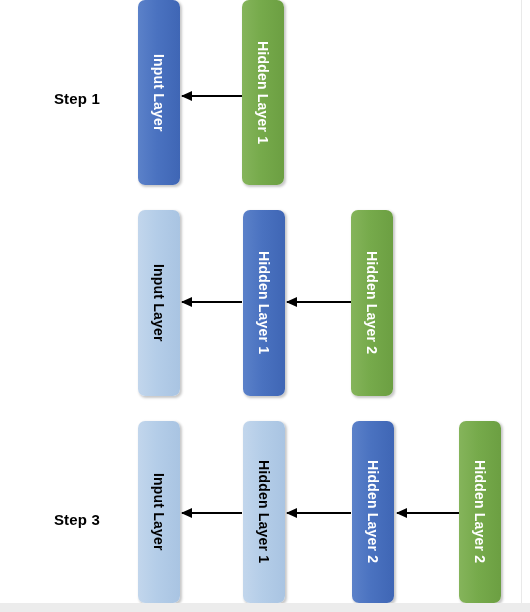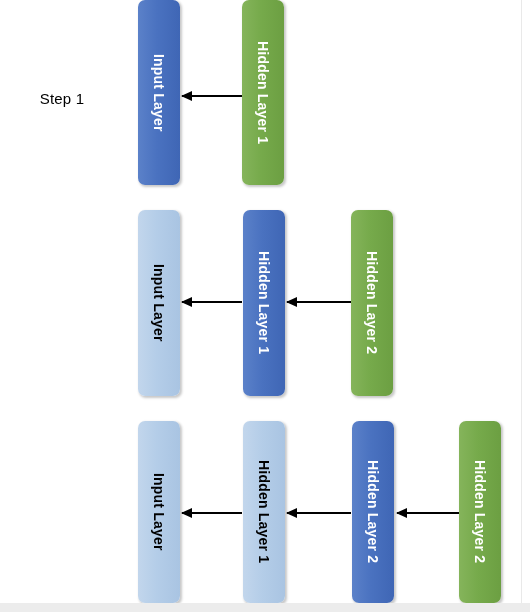--- a/index.html
+++ b/index.html
@@ -40,25 +40,25 @@
   }
 
   .step-row {
     position: absolute;
     left: 0;
     width: 530px;
   }
 
   .step-label {
     position: absolute;
-    left: 3px;
+    left: 18px;
     width: 118px;
     text-align: center;
     font-size: 15px;
-    font-weight: normal;
+    font-weight: bold;
     color: #000000;
     letter-spacing: 0.2px;
     white-space: nowrap;
   }
 
   
   .layer-box {
     position: absolute;
     width: 42px;
     border-radius: 7px;
@@ -144,20 +144,21 @@
       <span class="box-label">Hidden Layer 1</span>
     </div>
 
     <div class="layer-box green" style="left:351px; top:0px; height:186px;">
       <span class="box-label">Hidden Layer 2</span>
     </div>
   </div>
 
   <div class="step-row" style="top:421px; height:182px;">
 
+    <div class="step-label" style="top:90px;">Step 3</div>
 
     <div class="arrow" style="left:182px; top:91px; width:60px;"></div>
     <div class="arrow" style="left:287px; top:91px; width:64px;"></div>
     <div class="arrow" style="left:397px; top:91px; width:62px;"></div>
 
     <div class="layer-box blue-light" style="left:138px; top:0px; height:182px;">
       <span class="box-label" style="color:#000000;">Input Layer</span>
     </div>
 
     <div class="layer-box blue-light" style="left:243px; top:0px; height:182px;">

